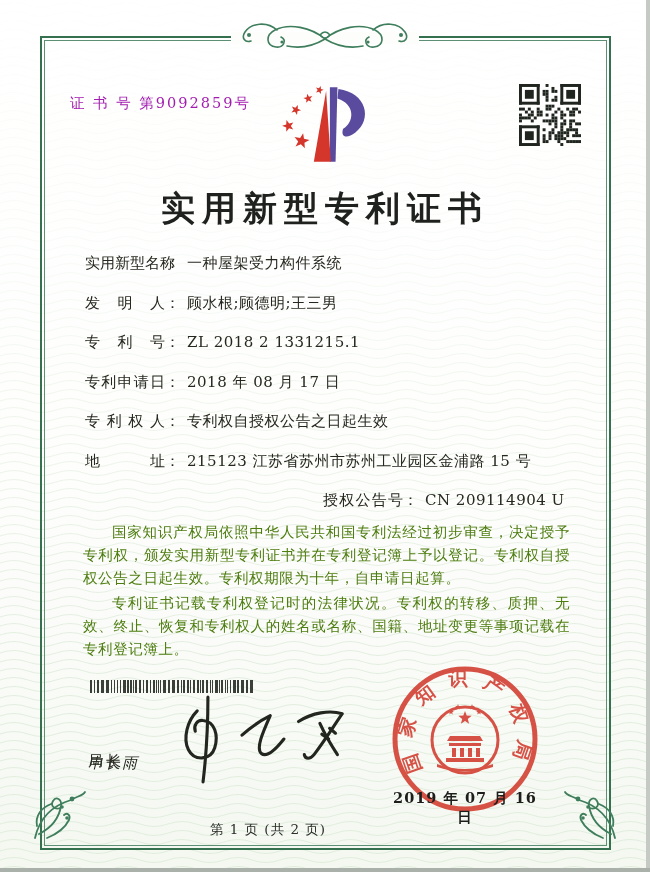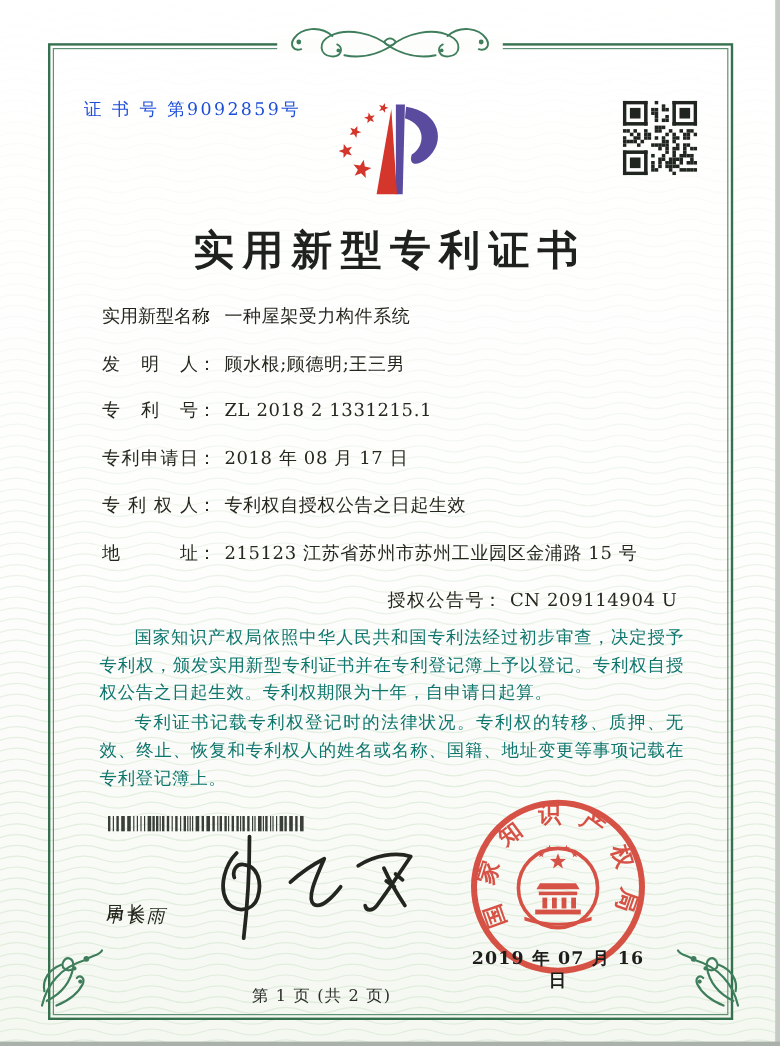--- a/index.html
+++ b/index.html
@@ -13,33 +13,33 @@
   
   #scan-right{position:absolute;right:0;top:0;width:4px;height:100%;background:#c6cac5;z-index:8;}
   #scan-bottom{position:absolute;left:0;bottom:0;width:100%;height:4px;background:#aab0aa;z-index:8;}
   
   #frame{position:absolute;left:40px;top:36px;width:567px;height:810px;z-index:2;
          border:2px solid #35714f;}
   #frame .inner{position:absolute;inset:2px;border:1px solid #5d8f74;}
   .orn{position:absolute;z-index:3;}
   
   .content{position:absolute;z-index:4;}
-  #cert-no{left:70px;top:82px;font-size:14.5px;letter-spacing:2px;color:#1d4ed8;}
+  #cert-no{left:70px;top:94px;font-size:14.5px;letter-spacing:2px;color:#a21caf;}
   #logo{left:276px;top:80px;}
   #qr{left:519px;top:84px;}
   #title{left:0;top:186px;width:650px;text-align:center;font-size:34px;font-weight:700;
          letter-spacing:7px;color:#1e211d;}
   #fields{left:85px;top:254px;width:490px;font-size:15px;}
   .row{height:18px;margin-bottom:21.5px;white-space:nowrap;}
   .lab{display:inline-block;width:80px;text-align:justify;text-align-last:justify;
        vertical-align:top;}
   .val{padding-left:7px;letter-spacing:.5px;}
   .grp2{position:absolute;left:238px;}
   #body-text{left:83px;top:521px;width:487px;font-size:14.5px;line-height:23px;
-             letter-spacing:.6px;text-align:justify;color:#0f766e;}
+             letter-spacing:.6px;text-align:justify;color:#4d7c0f;}
   #body-text p{margin:0 0 2px 0;text-indent:2em;}
   #barcode{left:90px;top:680px;}
   #officer-title{left:88px;top:752px;font-size:15px;letter-spacing:3px;}
   #officer-name{left:88px;top:754px;font-size:15px;letter-spacing:2px;font-style:italic;}
   #signature{left:168px;top:690px;}
   #seal{left:390px;top:664px;}
   #seal-date{left:383px;top:789px;width:164px;text-align:center;font-size:14.5px;
              letter-spacing:1px;color:#1d1d1b;font-weight:700;z-index:5;}
   #footer{left:0;top:821px;width:536px;text-align:center;font-size:13.5px;
           letter-spacing:1px;color:#2a2d28;}

